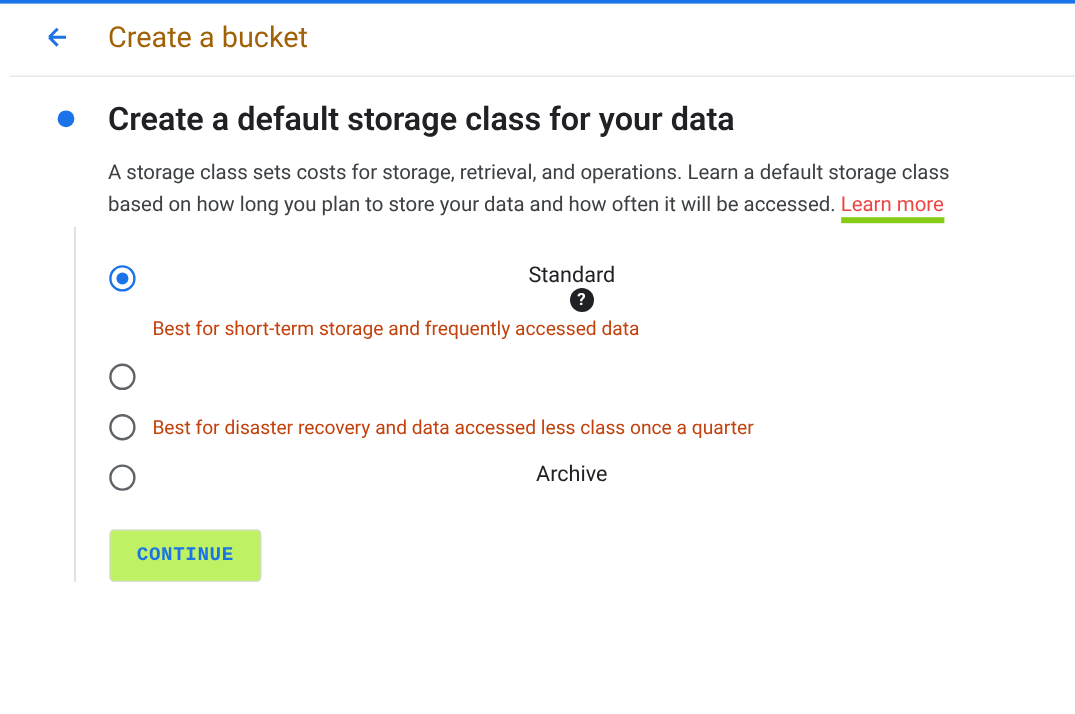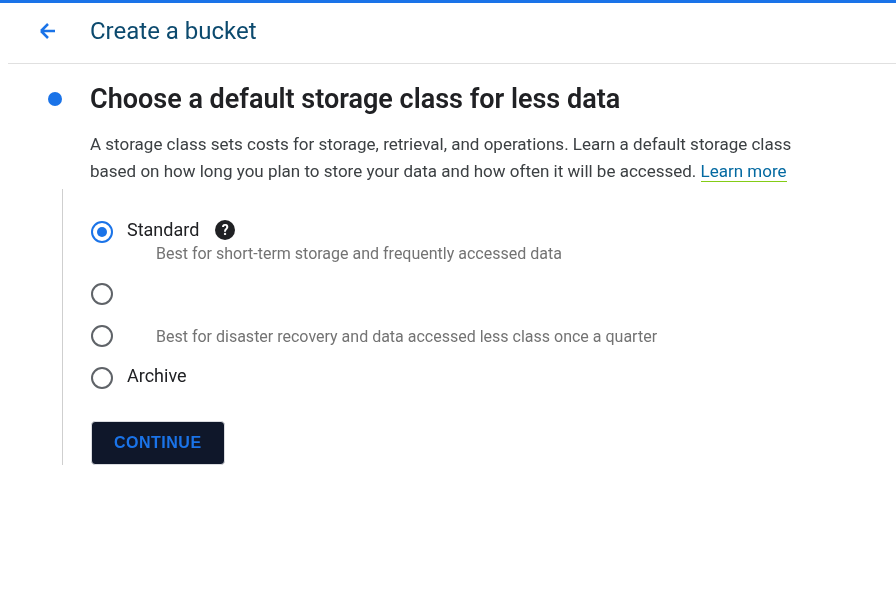--- a/index.html
+++ b/index.html
@@ -29,21 +29,21 @@
     .back-arrow {
       width: 24px;
       height: 24px;
       margin-right: 30px;
       cursor: pointer;
       color: #1a73e8;
     }
     .header-title {
       font-size: 24px;
       font-weight: 400;
-      color: #0c4a6e;
+      color: #a16207;
     }
     .content {
       display: flex;
       padding: 18px 30px 0 48px;
     }
     .step-indicator {
       width: 14px;
       height: 14px;
       border-radius: 50%;
       background: #1a73e8;
@@ -62,23 +62,23 @@
       margin-bottom: 14px;
       line-height: 1.3;
     }
     .description {
       font-size: 17px;
       color: #3c4043;
       line-height: 1.6;
       margin-bottom: 4px;
     }
     .learn-more {
-      color: #0369a1;
+      color: #ef4444;
       text-decoration: none;
-      border-bottom: 1px solid #84cc16;
+      border-bottom: 5px solid #84cc16;
       cursor: pointer;
     }
     .options-wrapper {
       border-left: 1px solid #cfcfcf;
       margin-left: -28px;
       padding-left: 28px;
       padding-top: 30px;
     }
     .radio-option {
       display: flex;
@@ -111,20 +111,21 @@
     }
     .radio-circle.unselected {
       border: 2.5px solid #5f6368;
     }
     .radio-content {
       flex: 1;
     }
     .radio-label-row {
       display: flex;
       align-items: center;
+      flex-direction: column;
     }
     .radio-label {
       font-size: 18px;
       color: #202124;
       font-weight: 400;
     }
     .help-icon {
       width: 20px;
       height: 20px;
       border-radius: 50%;
@@ -133,56 +134,55 @@
       display: inline-flex;
       align-items: center;
       justify-content: center;
       font-size: 14px;
       font-weight: bold;
       margin-left: 16px;
       cursor: pointer;
     }
     .radio-desc {
       font-size: 16px;
-      color: #737373;
+      color: #c2410c;
       margin-top: 4px;
-      margin-left: 29px;
     }
     .continue-btn {
       display: inline-block;
       padding: 12px 22px;
       border: 1px solid #dadce0;
       border-radius: 4px;
-      background: #0f172a;
+      background: #bef264;
       color: #1a73e8;
       font-size: 16px;
       font-weight: 600;
       letter-spacing: 0.5px;
       cursor: pointer;
       margin-top: 14px;
       text-transform: uppercase;
-      font-family: Liberation Sans, sans-serif;
+      font-family: Liberation Mono, monospace;
     }
   </style>
 </head>
 <body>
 
 <div class="top-border"></div>
 
 <div class="header">
   <svg class="back-arrow" viewBox="0 0 24 24" fill="none" stroke="currentColor" stroke-width="2.5">
     <path d="M19 12H5M5 12L12 5M5 12L12 19"></path>
   </svg>
   <div class="header-title">Create a bucket</div>
 </div>
 
 <div class="content">
   <div class="step-indicator"></div>
   <div class="main">
-    <h2 class="section-title">Choose a default storage class for less data</h2>
+    <h2 class="section-title">Create a default storage class for your data</h2>
     <p class="description">
       <span>A storage class sets costs for storage, retrieval, and operations. Learn a default storage class based on how long you plan to store your data and how often it will be accessed. </span><a class="learn-more">Learn more</a>
     </p>
 
     <div class="options-wrapper">
 
       <div class="radio-option">
         <div class="radio-circle selected"></div>
         <div class="radio-content">
           <div class="radio-label-row">

